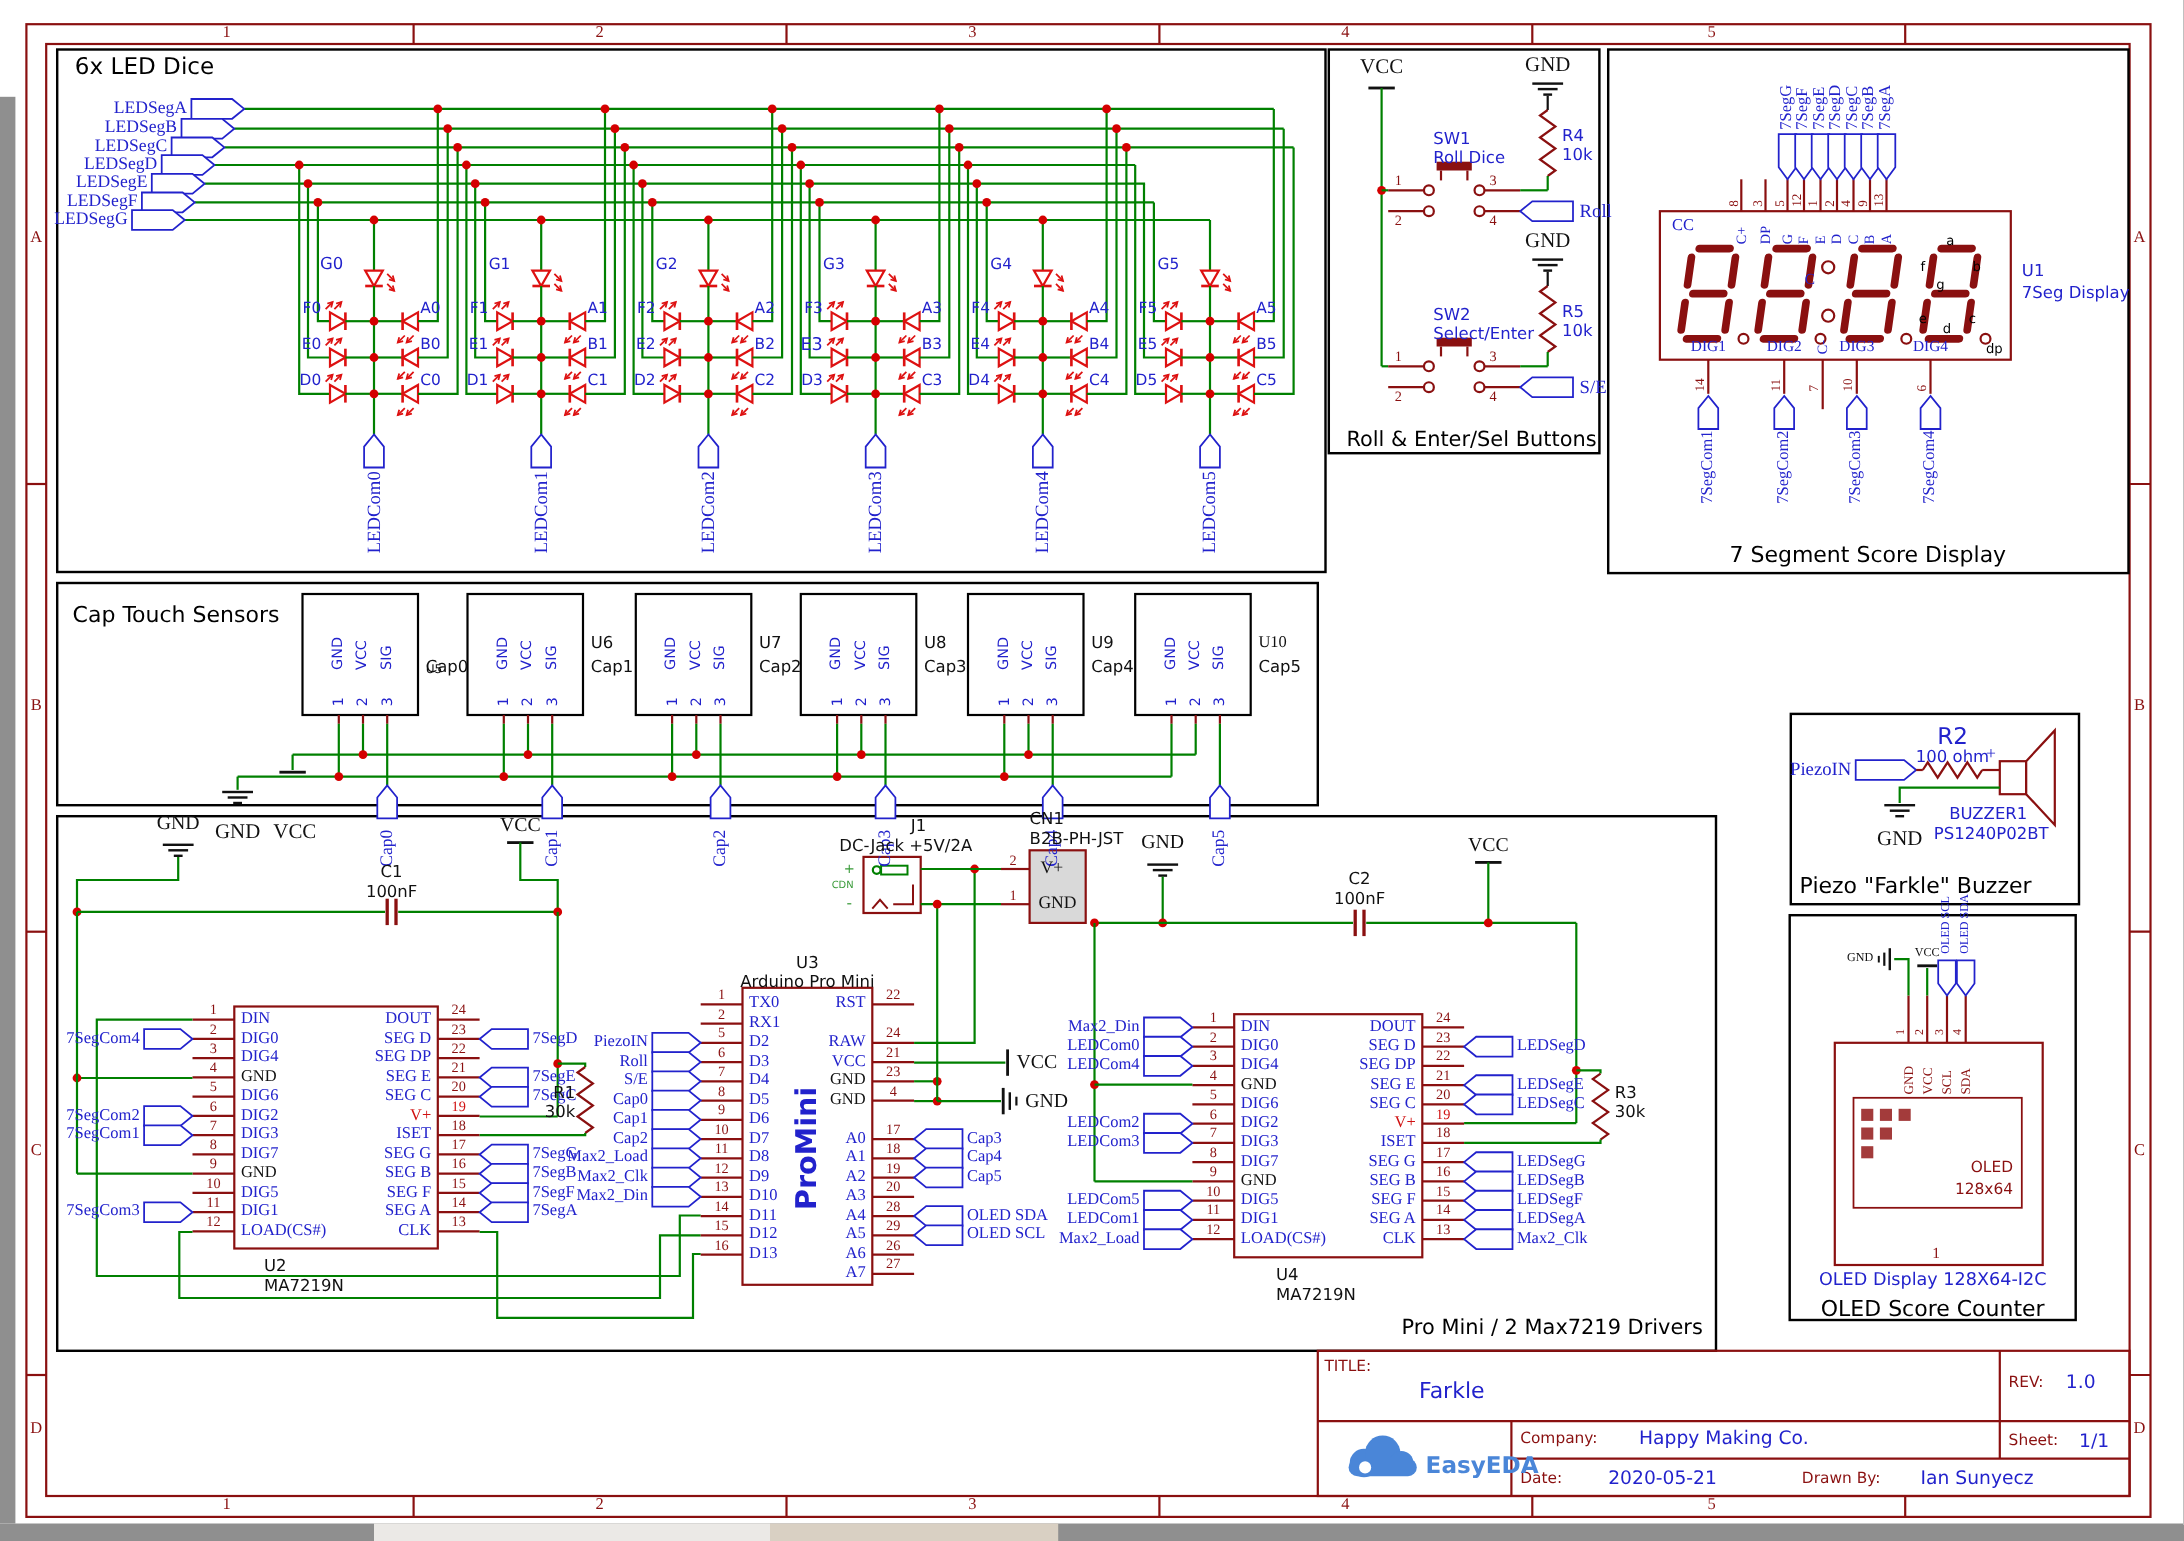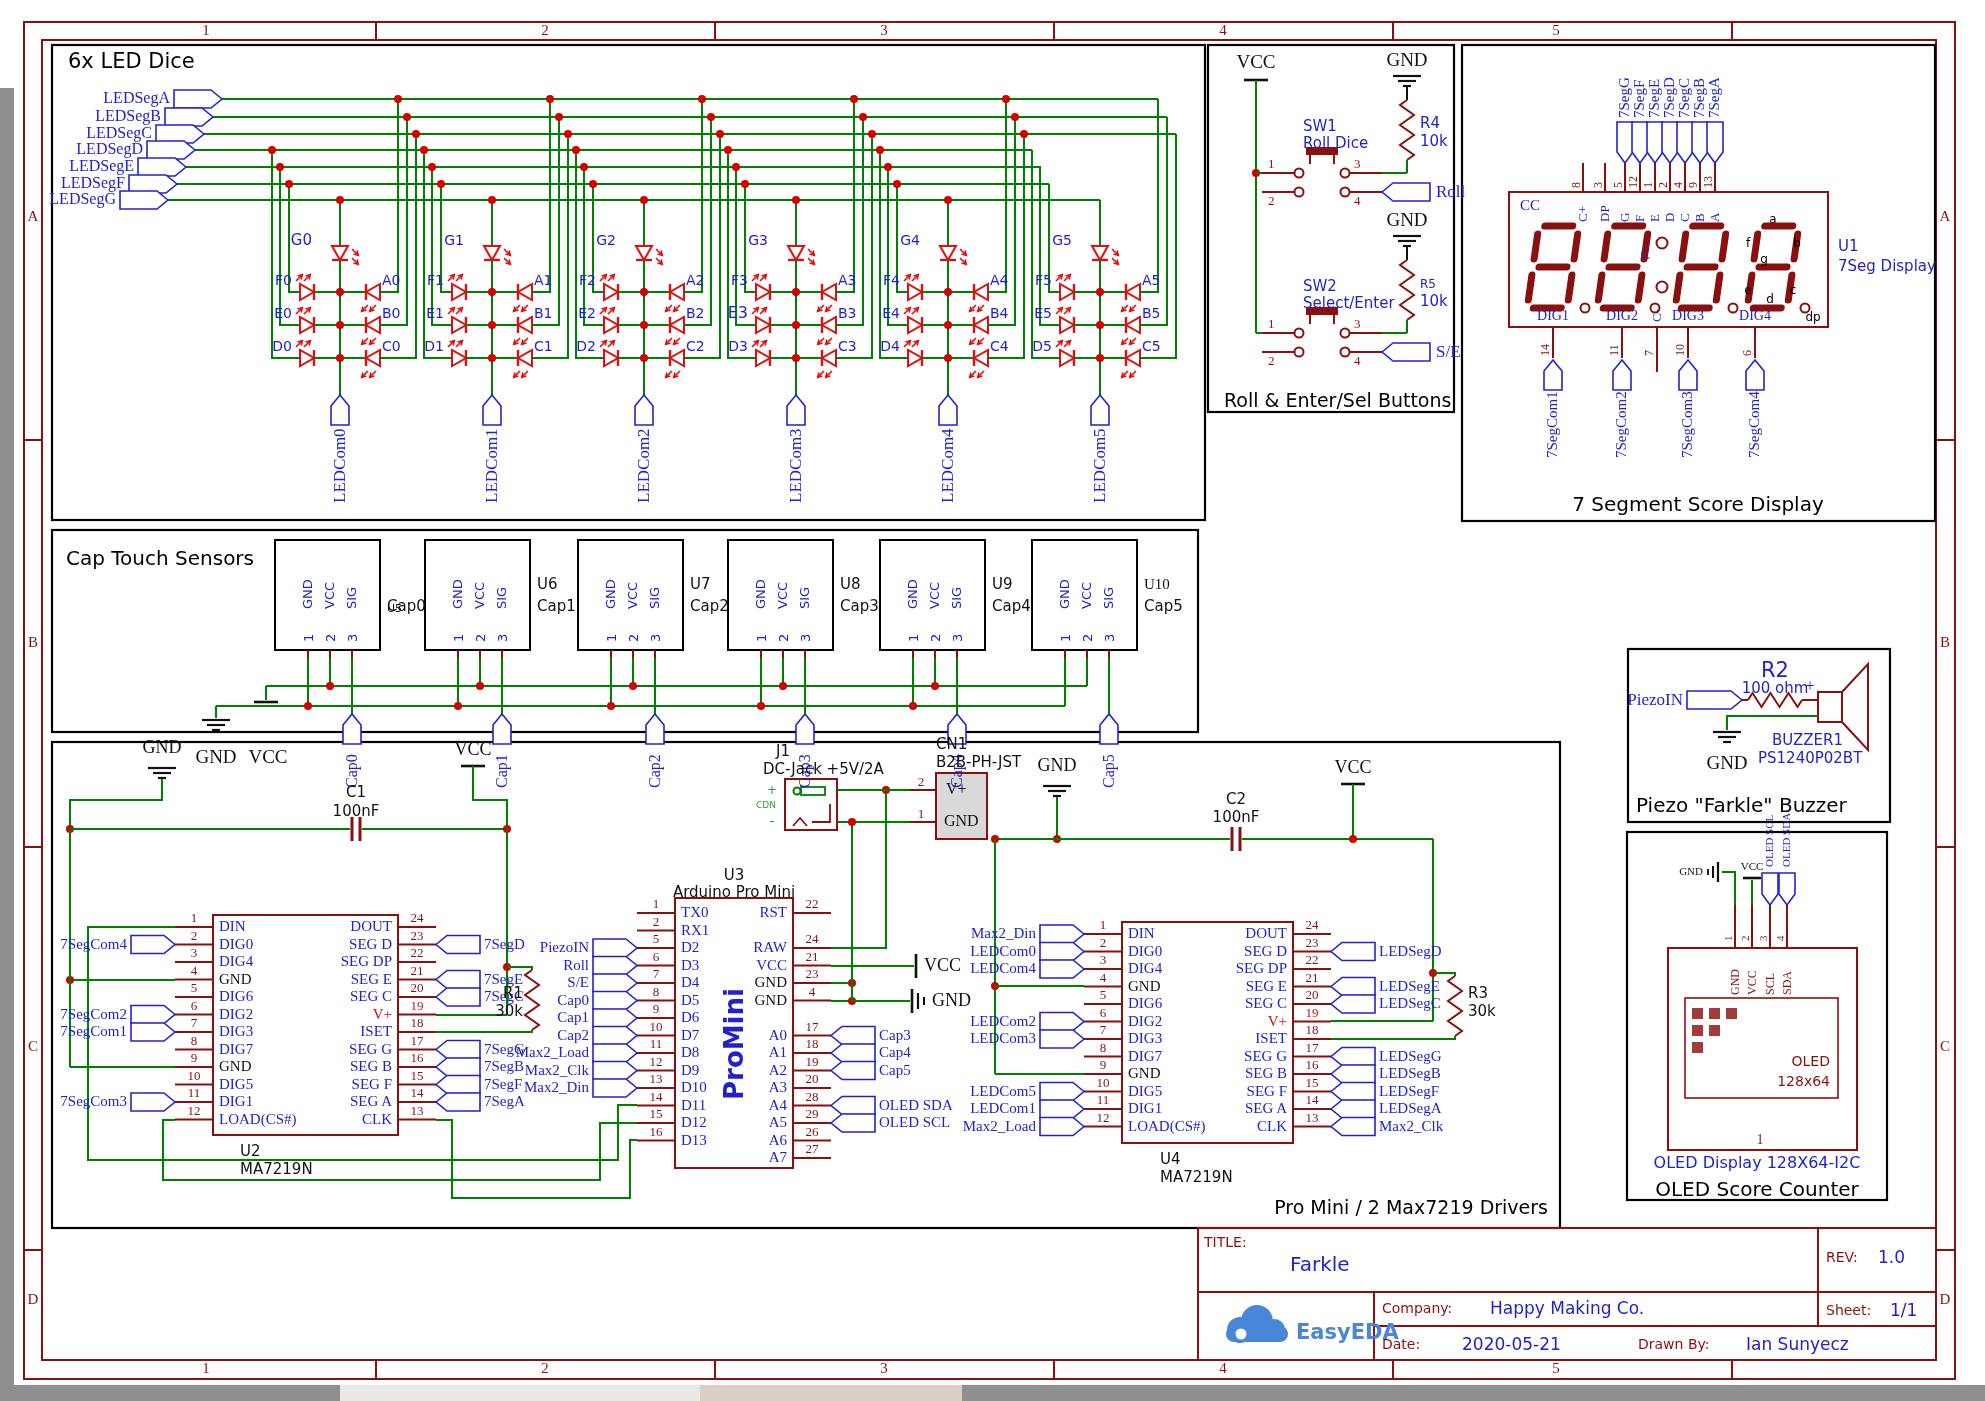--- a/index.html
+++ b/index.html
@@ -1053,21 +1053,21 @@
       <span class="lab refb" style="left: 1420px; top: 124px; font-size: 15px; transform: translate(0px, -54%);">R4</span>
       <span class="lab refb" style="left: 1420px; top: 142px; font-size: 15px; transform: translate(0px, -54%);">10k</span>
       <span class="lab ser" style="left: 1436px; top: 192px; font-size: 17px; transform: translate(0px, -54%);">Roll</span>
       <span class="lab num" style="left: 1268px; top: 324px; font-size: 13px; transform: translate(0px, -54%);">1</span>
       <span class="lab num" style="left: 1268px; top: 361px; font-size: 13px; transform: translate(0px, -54%);">2</span>
       <span class="lab num" style="left: 1354px; top: 324px; font-size: 13px; transform: translate(0px, -54%);">3</span>
       <span class="lab num" style="left: 1354px; top: 361px; font-size: 13px; transform: translate(0px, -54%);">4</span>
       <span class="lab refb" style="left: 1303px; top: 287px; font-size: 15px; transform: translate(0px, -54%);">SW2</span>
       <span class="lab refb" style="left: 1303px; top: 304px; font-size: 15px; transform: translate(0px, -54%);">Select/Enter</span>
       <span class="lab pw" style="left: 1407px; top: 220px; font-size: 19px; transform: translate(-50%, -54%);">GND</span>
-      <span class="lab refb" style="left: 1420px; top: 284px; font-size: 12px; transform: translate(0px, -54%);">R5</span>
+      <span class="lab refb" style="left: 1420px; top: 284px; font-size: 15px; transform: translate(0px, -54%);">R5</span>
       <span class="lab refb" style="left: 1420px; top: 302px; font-size: 15px; transform: translate(0px, -54%);">10k</span>
       <span class="lab ser" style="left: 1436px; top: 352px; font-size: 17px; transform: translate(0px, -54%);">S/E</span>
       <span class="lab num" style="left: 1570px; top: 188px; font-size: 12px; transform-origin: 0px 0px; transform: rotate(-90deg);">8</span>
       <span class="lab ser" style="left: 1576px; top: 222px; font-size: 13px; transform-origin: 0px 0px; transform: rotate(-90deg);">C+</span>
       <span class="lab num" style="left: 1592px; top: 188px; font-size: 12px; transform-origin: 0px 0px; transform: rotate(-90deg);">3</span>
       <span class="lab ser" style="left: 1598px; top: 222px; font-size: 13px; transform-origin: 0px 0px; transform: rotate(-90deg);">DP</span>
       <span class="lab num" style="left: 1612px; top: 188px; font-size: 12px; transform-origin: 0px 0px; transform: rotate(-90deg);">5</span>
       <span class="lab ser" style="left: 1618px; top: 222px; font-size: 13px; transform-origin: 0px 0px; transform: rotate(-90deg);">G</span>
       <span class="lab ser" style="left: 1617px; top: 118px; font-size: 15px; transform-origin: 0px 0px; transform: rotate(-90deg);">7SegG</span>
       <span class="lab num" style="left: 1627px; top: 188px; font-size: 12px; transform-origin: 0px 0px; transform: rotate(-90deg);">12</span>
@@ -1247,21 +1247,21 @@
       <span class="lab ser" style="left: 879px; top: 1035.5px; font-size: 15px; transform: translate(0px, -54%);">Cap3</span>
       <span class="lab ser" style="left: 879px; top: 1053px; font-size: 15px; transform: translate(0px, -54%);">Cap4</span>
       <span class="lab ser" style="left: 879px; top: 1070.5px; font-size: 15px; transform: translate(0px, -54%);">Cap5</span>
       <span class="lab ser" style="left: 879px; top: 1105.5px; font-size: 15px; transform: translate(0px, -54%);">OLED SDA</span>
       <span class="lab ser" style="left: 879px; top: 1123px; font-size: 15px; transform: translate(0px, -54%);">OLED SCL</span>
       <span class="lab pmtxt" style="left: 721px; top: 1100px; font-size: 26px; transform-origin: 0px 0px; transform: rotate(-90deg);">ProMini</span>
       <span class="lab ref" style="left: 734px; top: 876px; font-size: 15px; transform: translate(-50%, -54%);">U3</span>
       <span class="lab ref" style="left: 734px; top: 893px; font-size: 15px; transform: translate(-50%, -54%);">Arduino Pro Mini</span>
       <span class="lab pw" style="left: 924px; top: 966px; font-size: 18px; transform: translate(0px, -54%);">VCC</span>
       <span class="lab pw" style="left: 932px; top: 1001px; font-size: 18px; transform: translate(0px, -54%);">GND</span>
-      <span class="lab ref" style="left: 776px; top: 752px; font-size: 15px; transform: translate(0px, -54%);">J1</span>
+      <span class="lab ref" style="left: 828px; top: 752px; font-size: 15px; transform: translate(0px, -54%);">J1</span>
       <span class="lab ref" style="left: 763px; top: 770px; font-size: 15px; transform: translate(0px, -54%);">DC-Jack +5V/2A</span>
       <span class="lab grn" style="left: 772px; top: 790px; font-size: 12px; transform: translate(-50%, -54%);">+</span>
       <span class="lab grn" style="left: 766px; top: 806px; font-size: 9px; transform: translate(-50%, -54%);">CDN</span>
       <span class="lab grn" style="left: 772px; top: 822px; font-size: 14px; transform: translate(-50%, -54%);">-</span>
       <span class="lab num" style="left: 921px; top: 782px; font-size: 13px; transform: translate(-50%, -54%);">2</span>
       <span class="lab num" style="left: 921px; top: 814px; font-size: 13px; transform: translate(-50%, -54%);">1</span>
       <span class="lab pw" style="left: 946px; top: 790px; font-size: 16px; transform: translate(0px, -54%);">V+</span>
       <span class="lab pw" style="left: 944px; top: 822px; font-size: 16px; transform: translate(0px, -54%);">GND</span>
       <span class="lab ref" style="left: 936px; top: 745px; font-size: 15px; transform: translate(0px, -54%);">CN1</span>
       <span class="lab ref" style="left: 936px; top: 763px; font-size: 15px; transform: translate(0px, -54%);">B2B-PH-JST</span>

